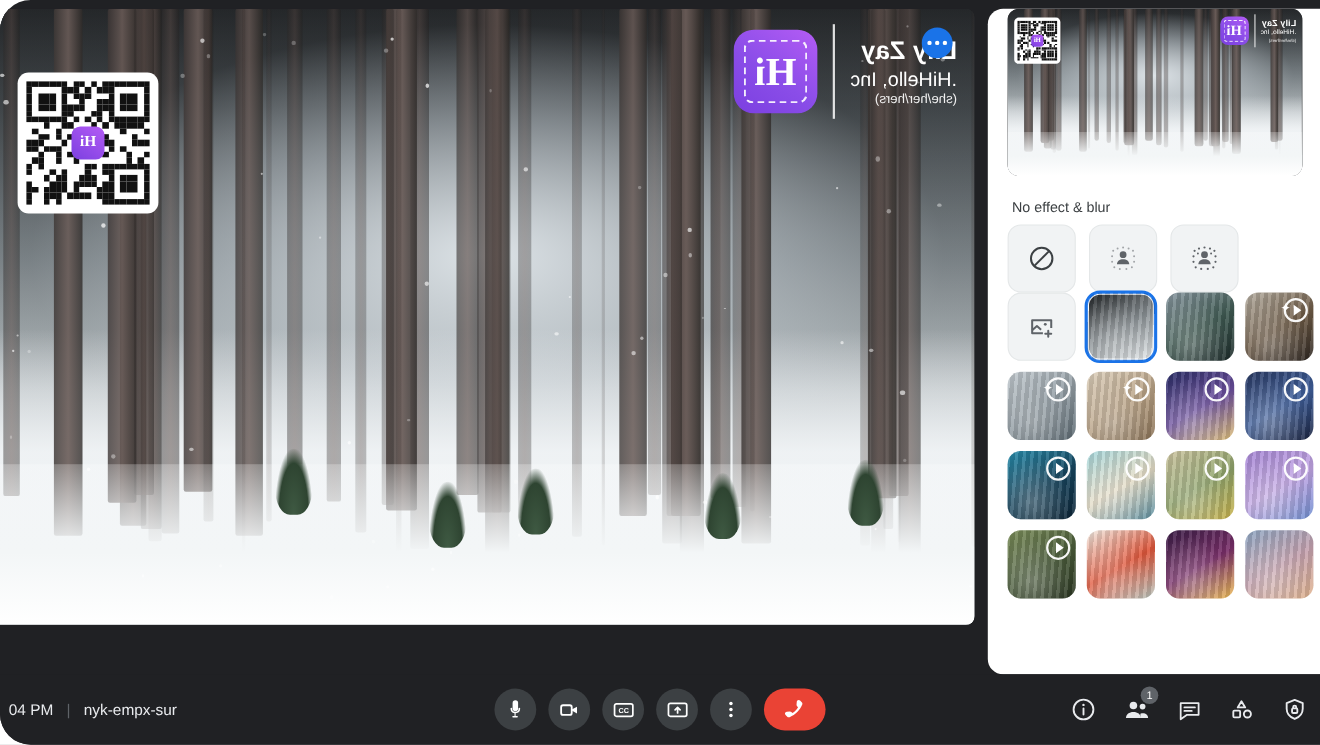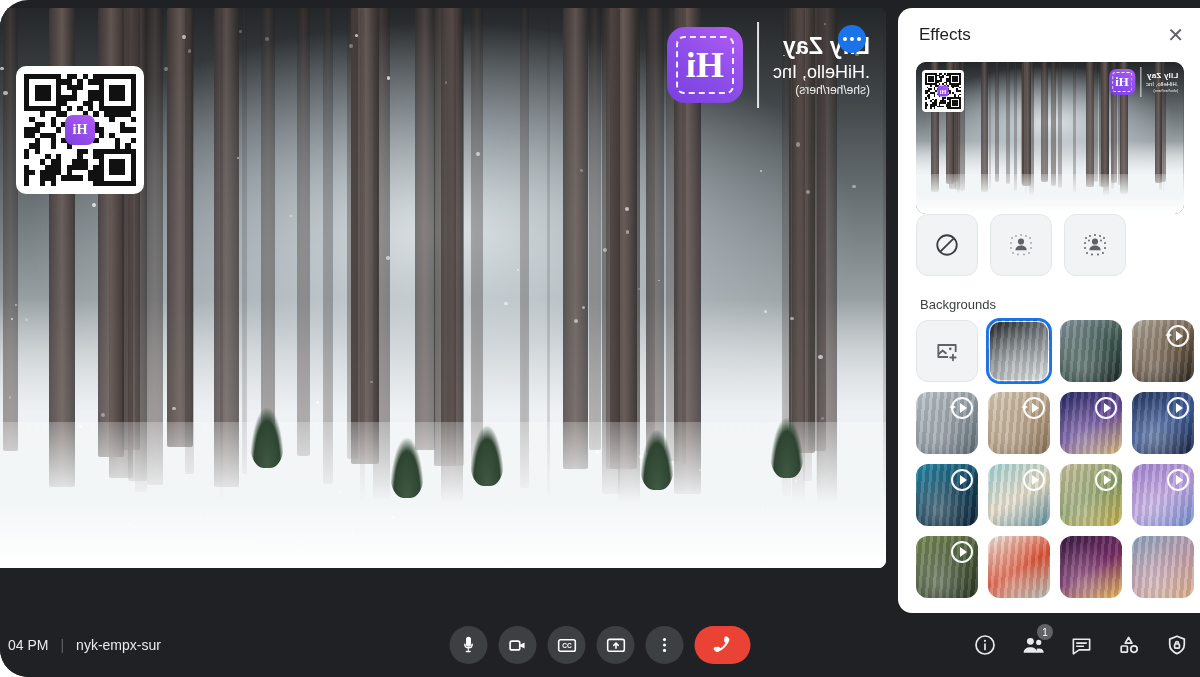--- a/index.html
+++ b/index.html
@@ -621,24 +621,20 @@
       <div class="tile-more">
         <span></span>
         <span></span>
         <span></span>
       </div>
     </div>
 
   </div>
 
   <div class="effects-panel">
-    <div class="panel-head">
-      <div class="panel-title">Effects</div>
-      <div class="panel-close">✕</div>
-    </div>
 
     <div class="panel-body">
 
       <div class="preview">
         <div class="forest"></div>
         <div class="trunks" id="trunks-mini">
             <div class="trunk" style="width: 0.900427px; left: 92.0765%; background: linear-gradient(to right, rgba(22, 20, 19, 0.35), rgba(56, 42, 38, 0.5), rgba(16, 15, 14, 0.35)); opacity: 0.35; bottom: 13.4708%;"></div>
             <div class="trunk" style="width: 2.5423px; left: 72.9371%; background: linear-gradient(to right, rgba(31, 28, 27, 0.475), rgba(67, 53, 49, 0.604), rgba(23, 21, 20, 0.467)); opacity: 0.49; bottom: 16.3926%;"></div>
             <div class="trunk" style="width: 3.46864px; left: 75.2053%; background: linear-gradient(to right, rgba(36, 33, 32, 0.55), rgba(74, 60, 56, 0.663), rgba(27, 25, 23, 0.53)); opacity: 0.56; bottom: 19.0609%;"></div>
             <div class="trunk" style="width: 5.13423px; left: 68.4515%; background: linear-gradient(to right, rgba(46, 41, 40, 0.675), rgba(85, 71, 67, 0.773), rgba(34, 31, 30, 0.647)); opacity: 0.7; bottom: 17.631%;"></div>
@@ -922,20 +918,21 @@
           </div>
           <div class="card-divider"></div>
           <div class="card-text">
             <div class="card-name">Lily Zay</div>
             <div class="card-company">HiHello, Inc.</div>
             <div class="card-pronouns">(she/her/hers)</div>
           </div>
         </div>
       </div>
 
+      <div class="section-title">No effect &amp; blur</div>
       <div class="effect-row">
         <div class="effect-btn">
           <svg width="26" height="26" viewBox="0 0 24 24">
             <circle cx="12" cy="12" r="9" fill="none" stroke="#3c4043" stroke-width="1.7"></circle>
             <line x1="5.8" y1="18.2" x2="18.2" y2="5.8" stroke="#3c4043" stroke-width="1.7"></line>
           </svg>
         </div>
         <div class="effect-btn">
           <svg width="28" height="28" viewBox="0 0 28 28">
             <g fill="#5f6368">
@@ -979,21 +976,20 @@
                   <circle cx="17" cy="23.5" r="1"></circle>
                 <circle cx="22" cy="22" r="1"></circle>
                   <circle cx="8" cy="9.5" r=".9"></circle>
                 <circle cx="20" cy="9.5" r=".9"></circle>
               </g>
             </g>
           </svg>
         </div>
       </div>
 
-      <div class="section-title">Backgrounds</div>
       <div class="bg-grid" id="bg-grid">
           <div class="bg-item upload">
             <svg width="26" height="26" viewBox="0 0 24 24" fill="none" stroke="#5f6368" stroke-width="1.7">
               <path d="M20 13V6.5H4v11h9" stroke-linejoin="round"></path>
               <path d="M4 15l4-3.5 3.5 3" stroke-linejoin="round"></path>
               <circle cx="15" cy="10" r="1.2" fill="#5f6368" stroke="none"></circle>
               <path d="M17.5 15.5v5M15 18h5" stroke-linecap="round"></path>
             </svg>
           </div>
           <div class="bg-item selected" style="background: linear-gradient(150deg, rgb(30, 33, 35) 0%, rgb(139, 146, 150) 52%, rgb(238, 242, 244) 100%);">

